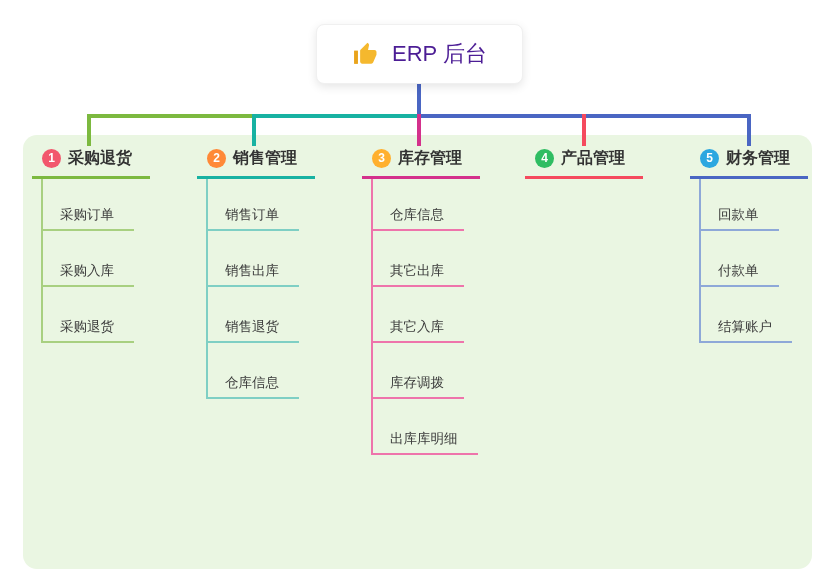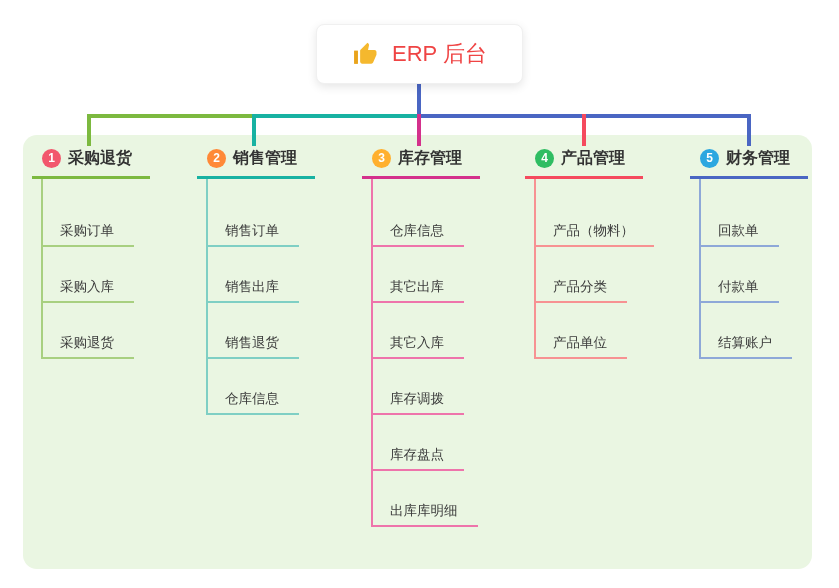--- a/index.html
+++ b/index.html
@@ -5,21 +5,21 @@
   html,body{margin:0;padding:0;background:#ffffff;}
   body{font-family:"Liberation Sans","DejaVu Sans",sans-serif;}
   .stage{position:relative;width:839px;height:588px;background:#ffffff;overflow:hidden;}
 
   
   .root{
     position:absolute;left:316px;top:24px;width:207px;height:60px;
     background:#ffffff;border:1px solid #f0f0f0;border-radius:8px;
     box-shadow:0 3px 10px rgba(0,0,0,0.10);
     display:flex;align-items:center;justify-content:center;gap:14px;
-    font-size:22px;font-weight:500;color:#ef4444;z-index:3;box-sizing:border-box;
+    font-size:22px;font-weight:500;color:#4c1d95;z-index:3;box-sizing:border-box;
   }
   .thumb{display:inline-flex;width:26px;height:26px;}
 
   
   .conn{position:absolute;z-index:1;background:var(--line);}
   .stem{left:417px;top:84px;width:4px;height:34px;}
   .rail{top:114px;height:4px;}
   .rail-1{left:89px;width:330px;}
   .rail-2{left:254px;width:165px;}
   .rail-3{left:419px;width:332px;}
@@ -55,21 +55,21 @@
     display:inline-flex;align-items:center;justify-content:center;
     width:19px;height:19px;border-radius:50%;flex:0 0 19px;
     background:var(--badge);color:#ffffff;font-size:12px;font-weight:700;
   }
   .kids{margin-left:9px;border-left:2px solid var(--child);}
   .kid{
     display:block;width:max-content;white-space:nowrap;
     padding:32px 20px 6px 17px;border-bottom:2px solid var(--child);
     font-size:13.5px;color:#3b3b3b;line-height:16px;cursor:default;
   }
-  .kid:first-child{padding-top:44px;}
+  .kid:first-child{padding-top:28px;}
 </style>
 </head>
 <body>
 
 <div class="stage">
 
   <div class="board"></div>
 
   <div class="conn stem" style="--line: #4a66c3; --child: #8ea8d8; --badge: #2ca7e0;"></div>
   <div class="conn rail rail-1" style="--line: #7cb93f; --child: #a8d080; --badge: #f2576d;"></div>
@@ -119,34 +119,28 @@
   <div class="col col-3" style="--line: #d4318c; --child: #ee74ab; --badge: #ffb02e;">
     <div class="hdr">
       <span class="badge">3</span>
       <span>库存管理</span>
     </div>
     <div class="kids">
       <div class="kid">仓库信息</div>
       <div class="kid">其它出库</div>
       <div class="kid">其它入库</div>
       <div class="kid">库存调拨</div>
-      <div class="kid">库存盘点</div>
       <div class="kid">出库库明细</div>
     </div>
   </div>
 
   <div class="col col-4" style="--line: #f54a5e; --child: #f79292; --badge: #2fbd62;">
     <div class="hdr">
       <span class="badge">4</span>
       <span>产品管理</span>
-    </div>
-    <div class="kids">
-      <div class="kid">产品（物料）</div>
-      <div class="kid">产品分类</div>
-      <div class="kid">产品单位</div>
     </div>
   </div>
 
   <div class="col col-5" style="--line: #4a66c3; --child: #8ea8d8; --badge: #2ca7e0;">
     <div class="hdr">
       <span class="badge">5</span>
       <span>财务管理</span>
     </div>
     <div class="kids">
       <div class="kid">回款单</div>

